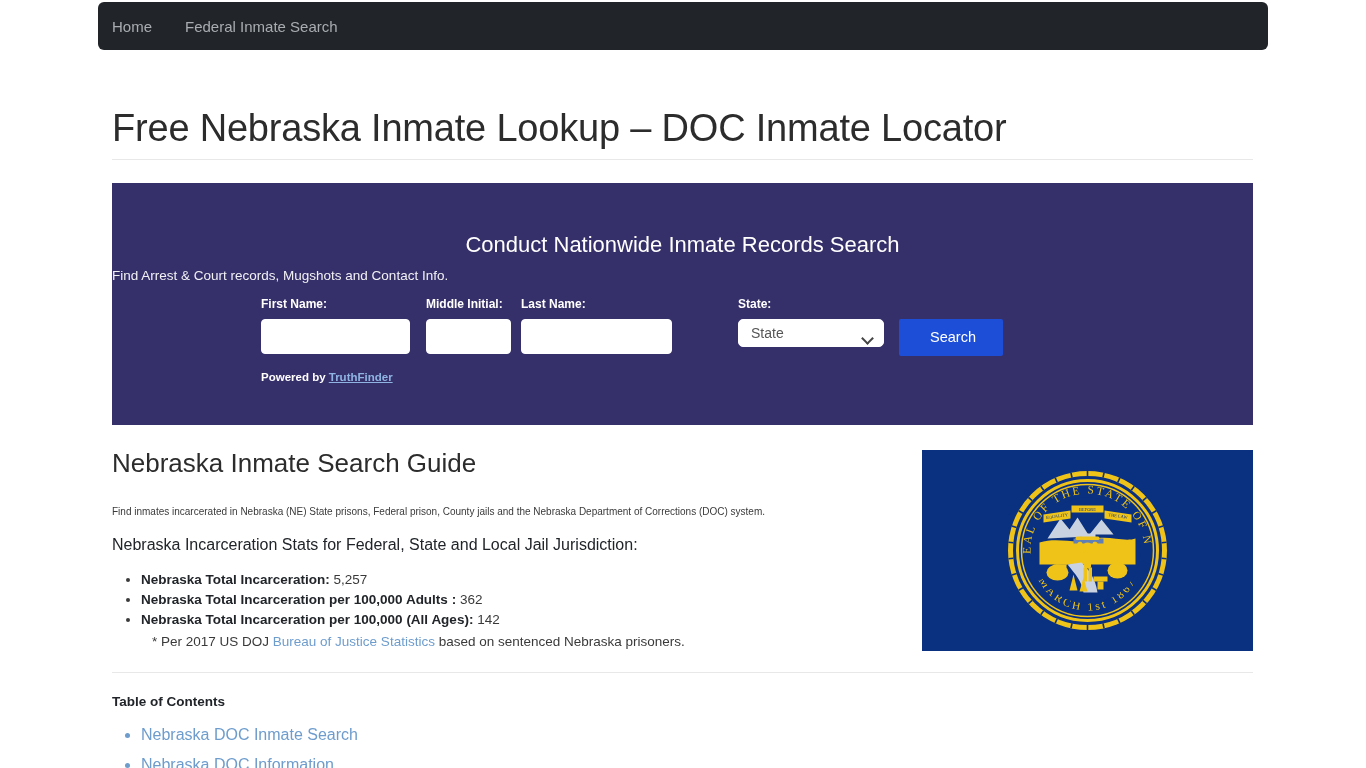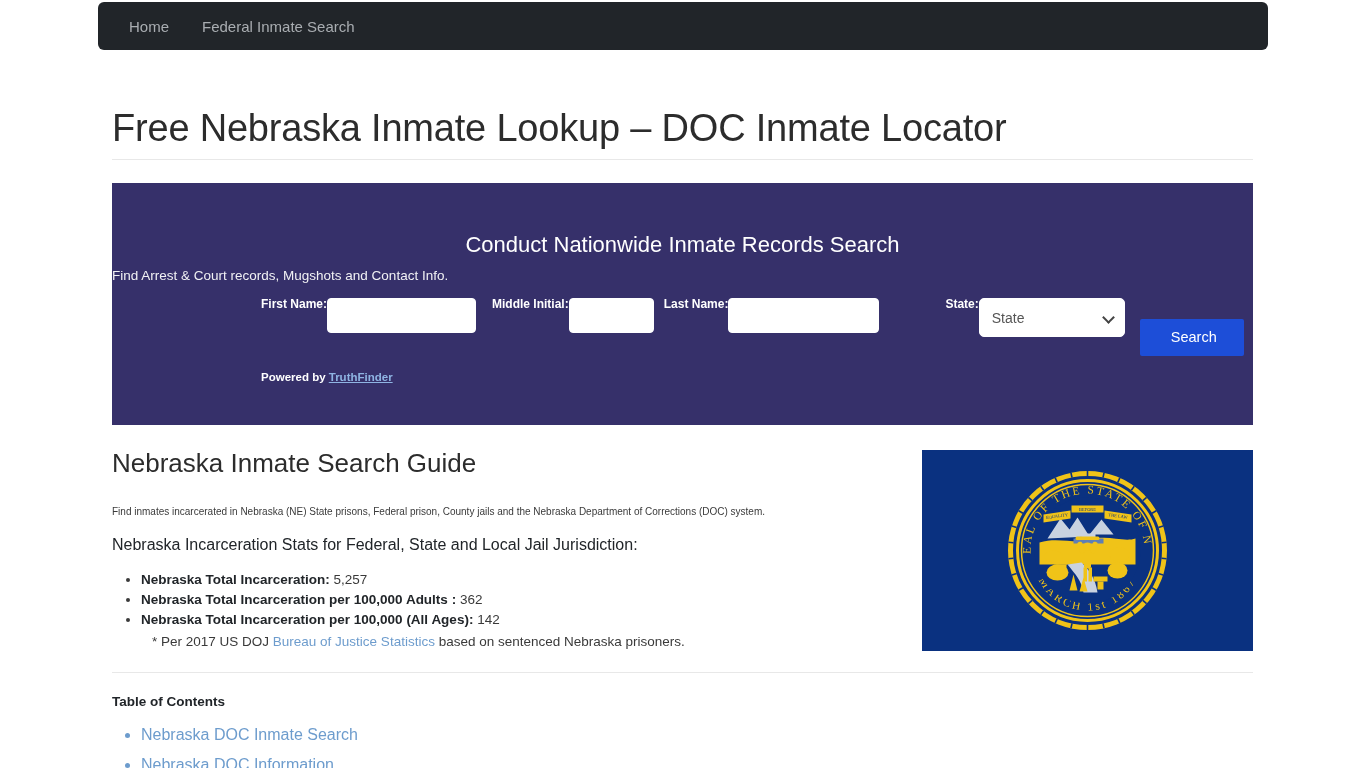--- a/index.html
+++ b/index.html
@@ -15,21 +15,21 @@
 
   
   .navbar {
     position: absolute;
     left: 98px; top: 2px;
     width: 1170px; height: 48px;
     background: #212529;
     border-radius: 6px;
     display: flex;
     align-items: center;
-    padding-left: 31px;
+    padding-left: 14px;
   }
   .nav-link {
     color: #a9adb1;
     font-size: 15px;
     text-decoration: none;
     margin-right: 33px;
     line-height: 1;
     white-space: nowrap;
   }
   .nav-link:last-child { margin-right: 0; }
@@ -81,21 +81,21 @@
     font-weight: 400;
     line-height: 1.2;
   }
 
   .form-row {
     position: absolute;
     left: 149px; top: 115px;
     display: flex;
     align-items: flex-start;
   }
-  .field { display: flex; flex-direction: row; }
+  .field { display: flex; flex-direction: column; }
   .field-label {
     color: #ffffff;
     font-size: 12px;
     font-weight: bold;
     line-height: 1;
     margin-bottom: 9px;
     white-space: nowrap;
   }
   .field-input {
     height: 35px;
@@ -114,21 +114,21 @@
   .w-city   { width: 148px; }
   .gap-a { width: 16px; }
   .gap-b { width: 10px; }
   .gap-c { width: 24px; }
   .gap-d { width: 42px; }
   .gap-e { width: 15px; }
 
   .select-wrap { position: relative; }
   .field-select {
     width: 146px;
-    height: 39px;
+    height: 28px;
     background: #ffffff;
     border: 1px solid #ffffff;
     border-radius: 5px;
     font-family: "Liberation Sans", sans-serif;
     font-size: 14px;
     color: #555;
     padding: 0 28px 0 12px;
     -webkit-appearance: none;
     -moz-appearance: none;
     appearance: none;

